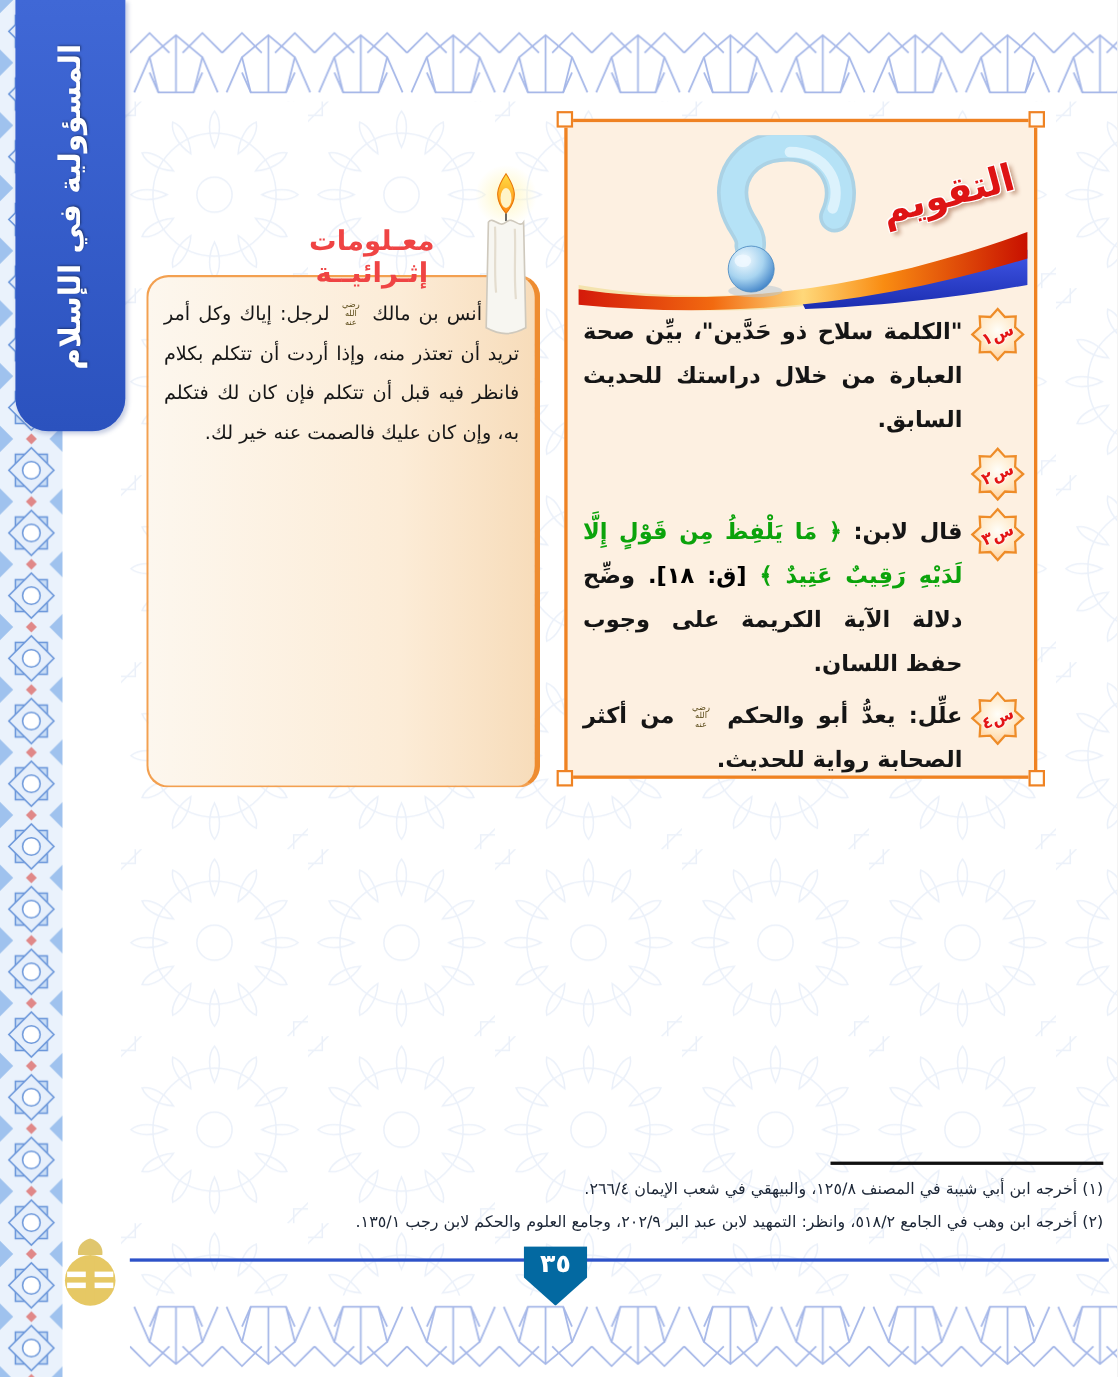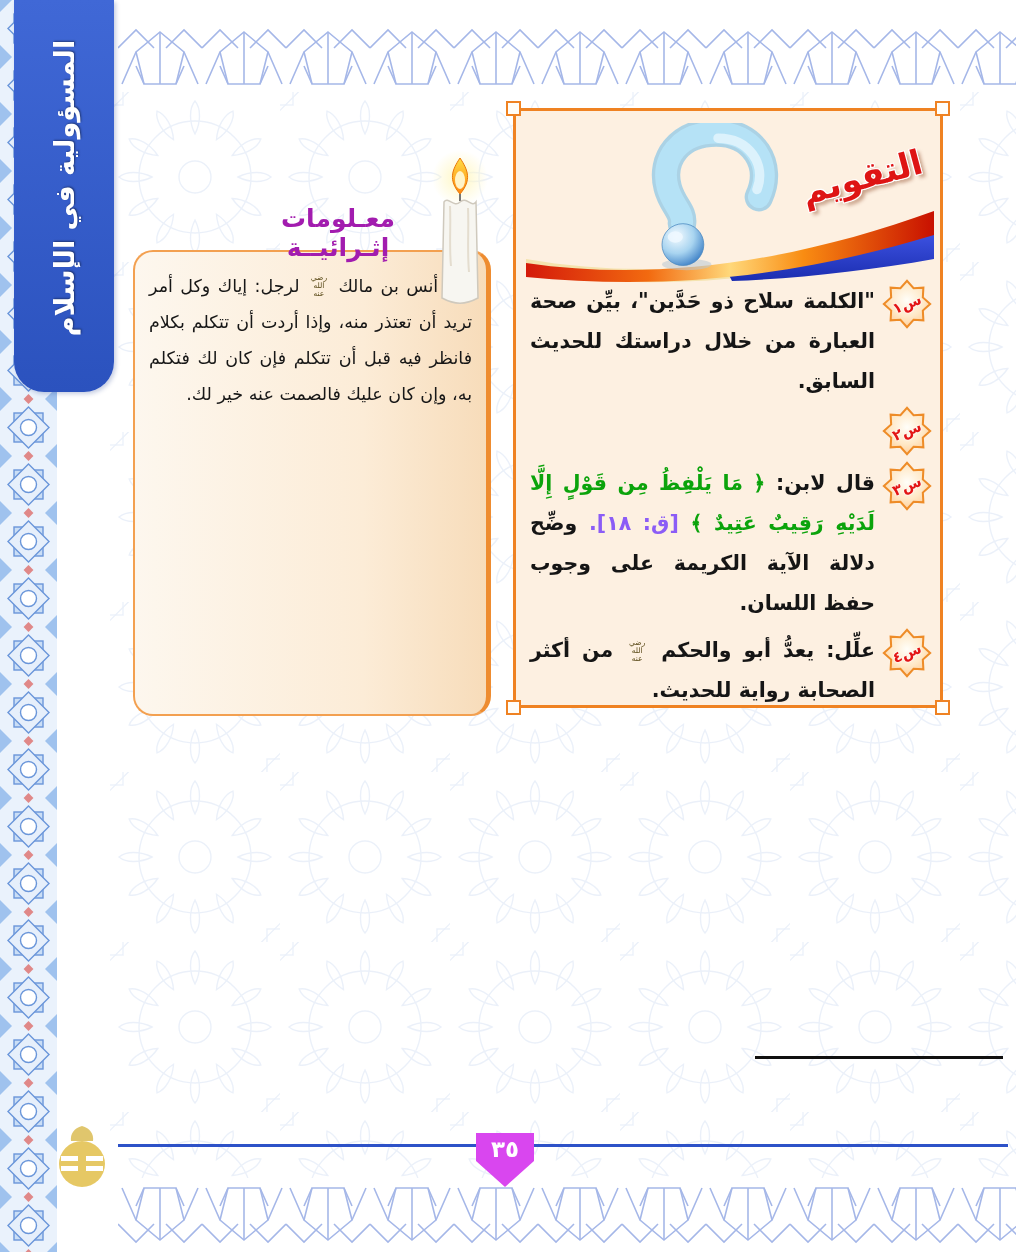--- a/index.html
+++ b/index.html
@@ -61,26 +61,26 @@
   .qbadge-label{
     position:absolute;inset:0;display:flex;align-items:center;justify-content:center;
     transform:rotate(-22deg);color:#e31515;font-weight:700;font-size:15px;
     text-shadow:0 0 2px #fff,0 0 2px #fff;
   }
   .qtext{
     flex:1;font-size:20.5px;font-weight:700;line-height:40px;color:#151515;
     text-align:justify;direction:rtl;
   }
   .verse{color:#0ba30b;}
-  .vref{color:#8b5cf6;}
+  .vref{color:#000000;}
 
   
   .enrich-title{
     left:238px;top:204px;width:200px;z-index:6;direction:rtl;text-align:center;
-    font-size:25px;font-weight:700;color:#a21caf;
+    font-size:25px;font-weight:700;color:#ef4444;
   }
   .candle{left:420px;top:150px;z-index:7;}
   .enrich-box{
     left:133px;top:250px;width:358px;height:466px;z-index:5;box-sizing:border-box;
     background:linear-gradient(90deg,#fdf7ee 0%,#fcecd7 65%,#f7dcba 100%);
     border:2px solid #f3a050;border-right:5px solid #ee8c30;
     border-radius:20px;padding:16px 14px 8px 14px;
   }
   .enrich-box p{
     margin:0 0 5px 0;font-size:17.5px;line-height:36px;color:#171717;
@@ -94,21 +94,21 @@
   
   .footnote-rule{right:13px;top:1056px;width:248px;height:2.5px;background:#101010;}
   .footnotes{
     right:13px;top:1066px;width:790px;direction:rtl;text-align:right;
     font-size:14.5px;line-height:30px;color:#1c2636;white-space:nowrap;
   }
 
   
   .blue-rule{left:118px;top:1144px;width:890px;height:3px;background:#2d52c8;}
   .page-badge{
-    left:476px;top:1133px;width:58px;height:54px;background:#d946ef;z-index:6;
+    left:476px;top:1133px;width:58px;height:54px;background:#0369a1;z-index:6;
     clip-path:polygon(0 0,100% 0,100% 52%,50% 100%,0 52%);
     display:flex;align-items:flex-start;justify-content:center;
   }
   .page-badge span{color:#fff;font-weight:700;font-size:23px;line-height:32px;}
   .gold-logo{left:52px;top:1122px;z-index:5;opacity:.95;}
 </style>
 </head>
 <body>
 
 <div class="page">
@@ -309,20 +309,24 @@
 
   <div class="abs enrich-box">
     <p>
       <span>قال أنس بن مالك</span>
       <span class="seal">رضي الله عنه</span>
       <span>لرجل: إياك وكل أمر تريد أن تعتذر منه، وإذا أردت أن تتكلم بكلام فانظر فيه قبل أن تتكلم فإن كان لك فتكلم به، وإن كان عليك فالصمت عنه خير لك.</span>
     </p>
   </div>
 
   <div class="abs footnote-rule"></div>
+  <div class="abs footnotes">
+    <div>(١) أخرجه ابن أبي شيبة في المصنف ١٢٥/٨، والبيهقي في شعب الإيمان ٢٦٦/٤.</div>
+    <div>(٢) أخرجه ابن وهب في الجامع ٥١٨/٢، وانظر: التمهيد لابن عبد البر ٢٠٢/٩، وجامع العلوم والحكم لابن رجب ١٣٥/١.</div>
+  </div>
 
   <div class="abs blue-rule"></div>
   <div class="abs page-badge">
     <span>٣٥</span>
   </div>
 
   <svg class="abs gold-logo" width="60" height="70" viewBox="0 0 60 70">
     <path d="M30,4 C38,6 42,12 41,19 L19,19 C18,12 22,6 30,4 Z" fill="#d8b84a" opacity=".85"></path>
     <circle cx="30" cy="42" r="23" fill="#e5c65c"></circle>
     <rect x="9" y="34" width="42" height="5" fill="#ffffff"></rect>

